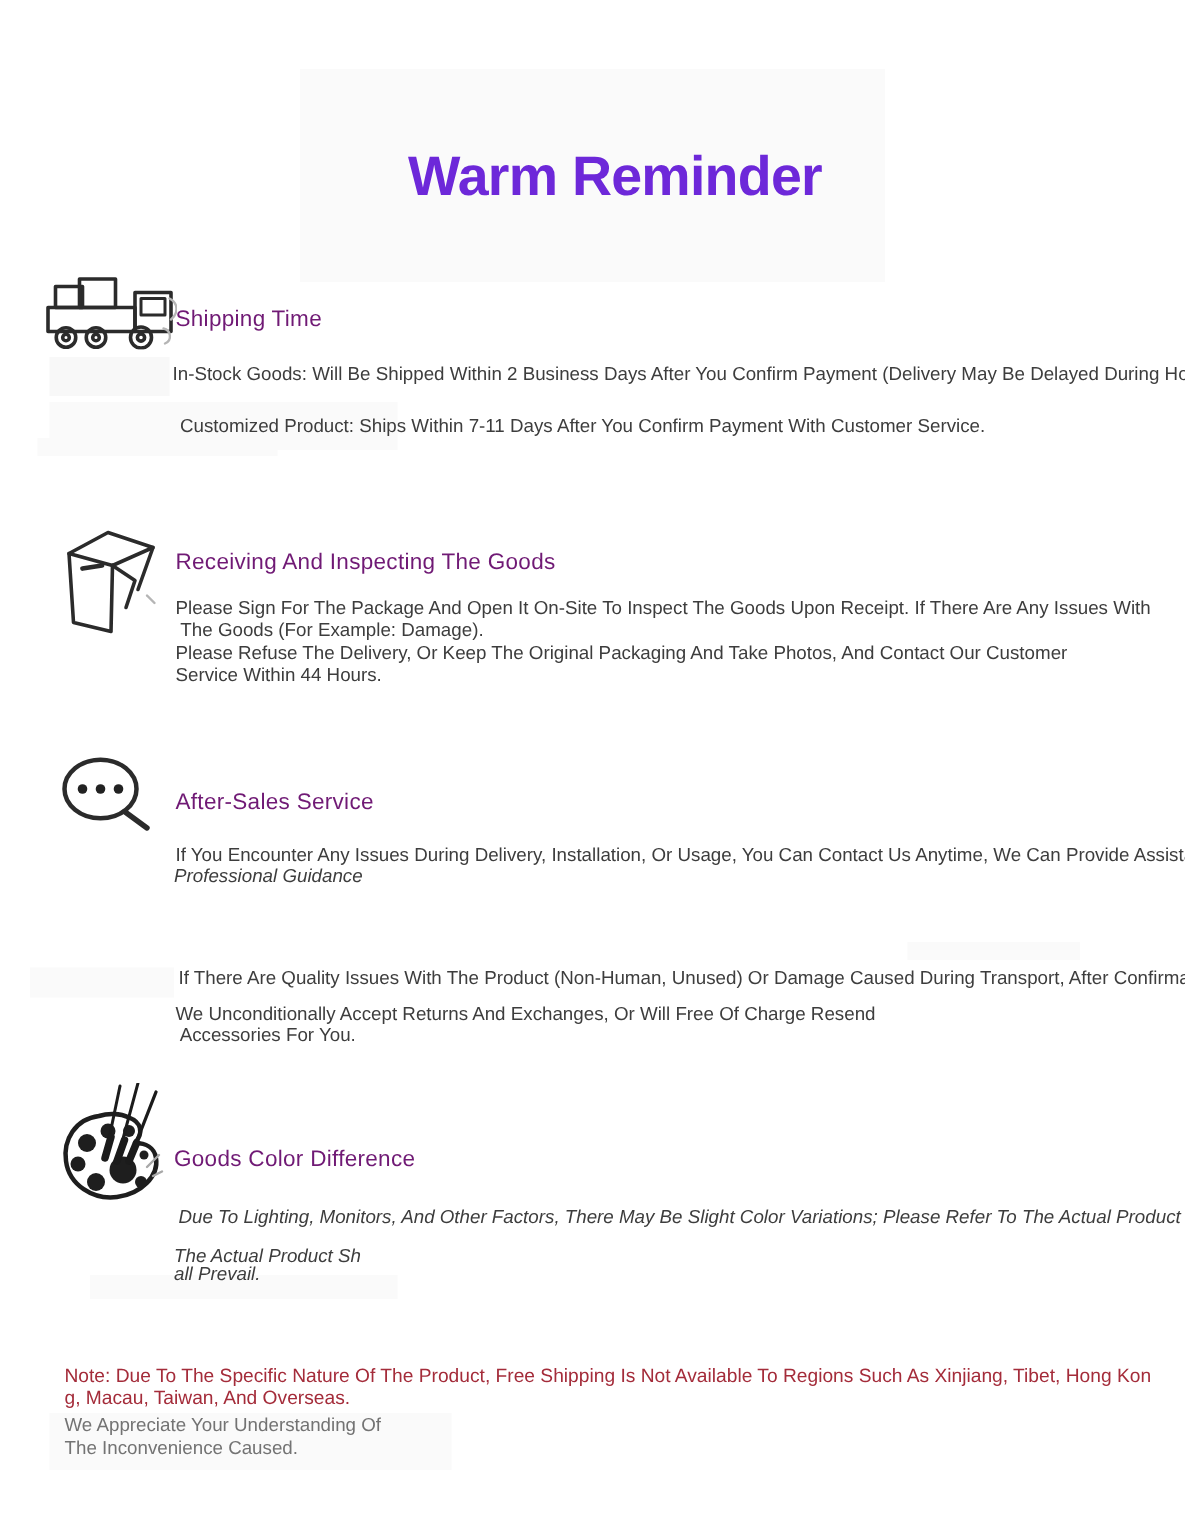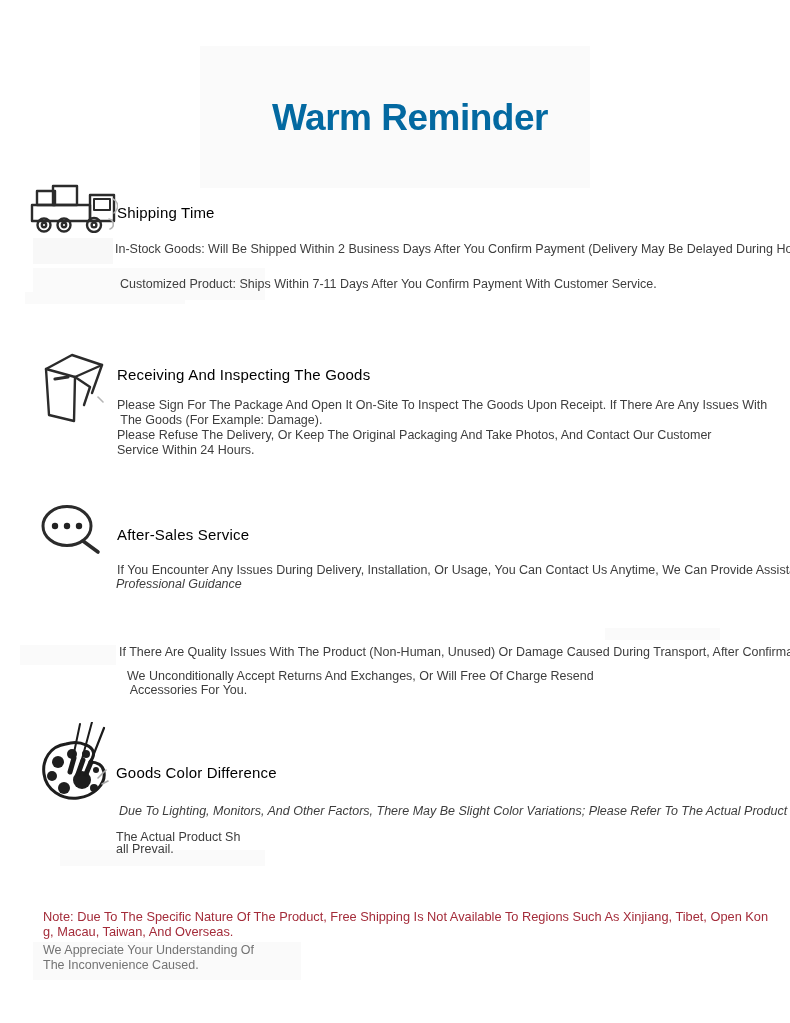--- a/index.html
+++ b/index.html
@@ -12,48 +12,48 @@
     color: #3d3d3d;
   }
   .wm { position: absolute; background: #fafafa; }
   .wm2 { position: absolute; background: #f8f8f8; }
 
   .page-title {
     position: absolute;
     left: 30px; top: 97px; width: 760px;
     text-align: center;
     font-size: 37px; font-weight: bold;
-    color: #0369a1;
+    color: #6d28d9;
     letter-spacing: -0.5px;
   }
 
   .icon { position: absolute; }
 
   .sec-heading {
     position: absolute;
     font-size: 15px;
-    color: #000000;
+    color: #701a75;
     letter-spacing: 0.2px;
     white-space: nowrap;
   }
   .body-line {
     position: absolute;
     font-size: 12.5px;
     color: #3d3d3d;
     white-space: nowrap;
   }
   .body-block {
     position: absolute;
     font-size: 12.5px;
     color: #3d3d3d;
     white-space: pre;
     line-height: 15px;
   }
-  .body-block.tight { line-height: 11.5px; }
-  .body-block.lh14 { line-height: 14px; margin-left: 10px; }
+  .body-block.tight { line-height: 11.5px; font-style: italic; }
+  .body-block.lh14 { line-height: 14px; }
 
   .note-red {
     position: absolute;
     left: 43px; top: 910px;
     font-size: 12.8px;
     color: #a42c3a;
     white-space: pre;
     line-height: 14.5px;
   }
   .note-gray {
@@ -109,21 +109,21 @@
     <path d="M60,16 L50,44"></path>
     <path d="M33,28 L48,38 L42,56"></path>
     <path d="M13,30 L26,28" stroke-width="3.2"></path>
   </g>
   <path d="M56,48 l5,5" stroke="#b5b5b5" stroke-width="1.6" fill="none" stroke-linecap="round"></path>
 </svg>
 <div class="sec-heading" style="left:117px; top:366px;">Receiving And Inspecting The Goods</div>
 <div class="body-block" style="left:117px; top:398px;">Please Sign For The Package And Open It On-Site To Inspect The Goods Upon Receipt. If There Are Any Issues With
  The Goods (For Example: Damage).
 Please Refuse The Delivery, Or Keep The Original Packaging And Take Photos, And Contact Our Customer
-Service Within 24 Hours.</div>
+Service Within 44 Hours.</div>
 
 <svg class="icon" style="left:40px; top:504px;" width="62" height="56" viewBox="0 0 62 56">
   <ellipse cx="27" cy="22" rx="24" ry="19.5" fill="#ffffff" stroke="#2b2b2b" stroke-width="3"></ellipse>
   <circle cx="15" cy="22" r="3.2" fill="#222222"></circle>
   <circle cx="27" cy="22" r="3.2" fill="#222222"></circle>
   <circle cx="39" cy="22" r="3.2" fill="#222222"></circle>
   <path d="M43,37 L58,48" stroke="#2b2b2b" stroke-width="3.6" stroke-linecap="round" fill="none"></path>
 </svg>
 <div class="sec-heading" style="left:117px; top:526px;">After-Sales Service</div>
 <div class="body-line" style="left:117px; top:563px;">If You Encounter Any Issues During Delivery, Installation, Or Usage, You Can Contact Us Anytime, We Can Provide Assistance And</div>
@@ -155,16 +155,16 @@
   <g stroke="#a8a8a8" stroke-width="1.6" fill="none" stroke-linecap="round">
     <path d="M62,56 l8,-8"></path>
     <path d="M66,62 l6,-3"></path>
   </g>
 </svg>
 <div class="sec-heading" style="left:116px; top:764px;">Goods Color Difference</div>
 <div class="body-line" style="left:119px; top:804px;font-style:italic;">Due To Lighting, Monitors, And Other Factors, There May Be Slight Color Variations; Please Refer To The Actual Product</div>
 <div class="body-block tight" style="left:116px; top:832px;">The Actual Product Sh
 all Prevail.</div>
 
-<div class="note-red">Note: Due To The Specific Nature Of The Product, Free Shipping Is Not Available To Regions Such As Xinjiang, Tibet, Open Kon
+<div class="note-red">Note: Due To The Specific Nature Of The Product, Free Shipping Is Not Available To Regions Such As Xinjiang, Tibet, Hong Kon
 g, Macau, Taiwan, And Overseas.</div>
 <div class="note-gray">We Appreciate Your Understanding Of
 The Inconvenience Caused.</div>
 
 </body></html>

